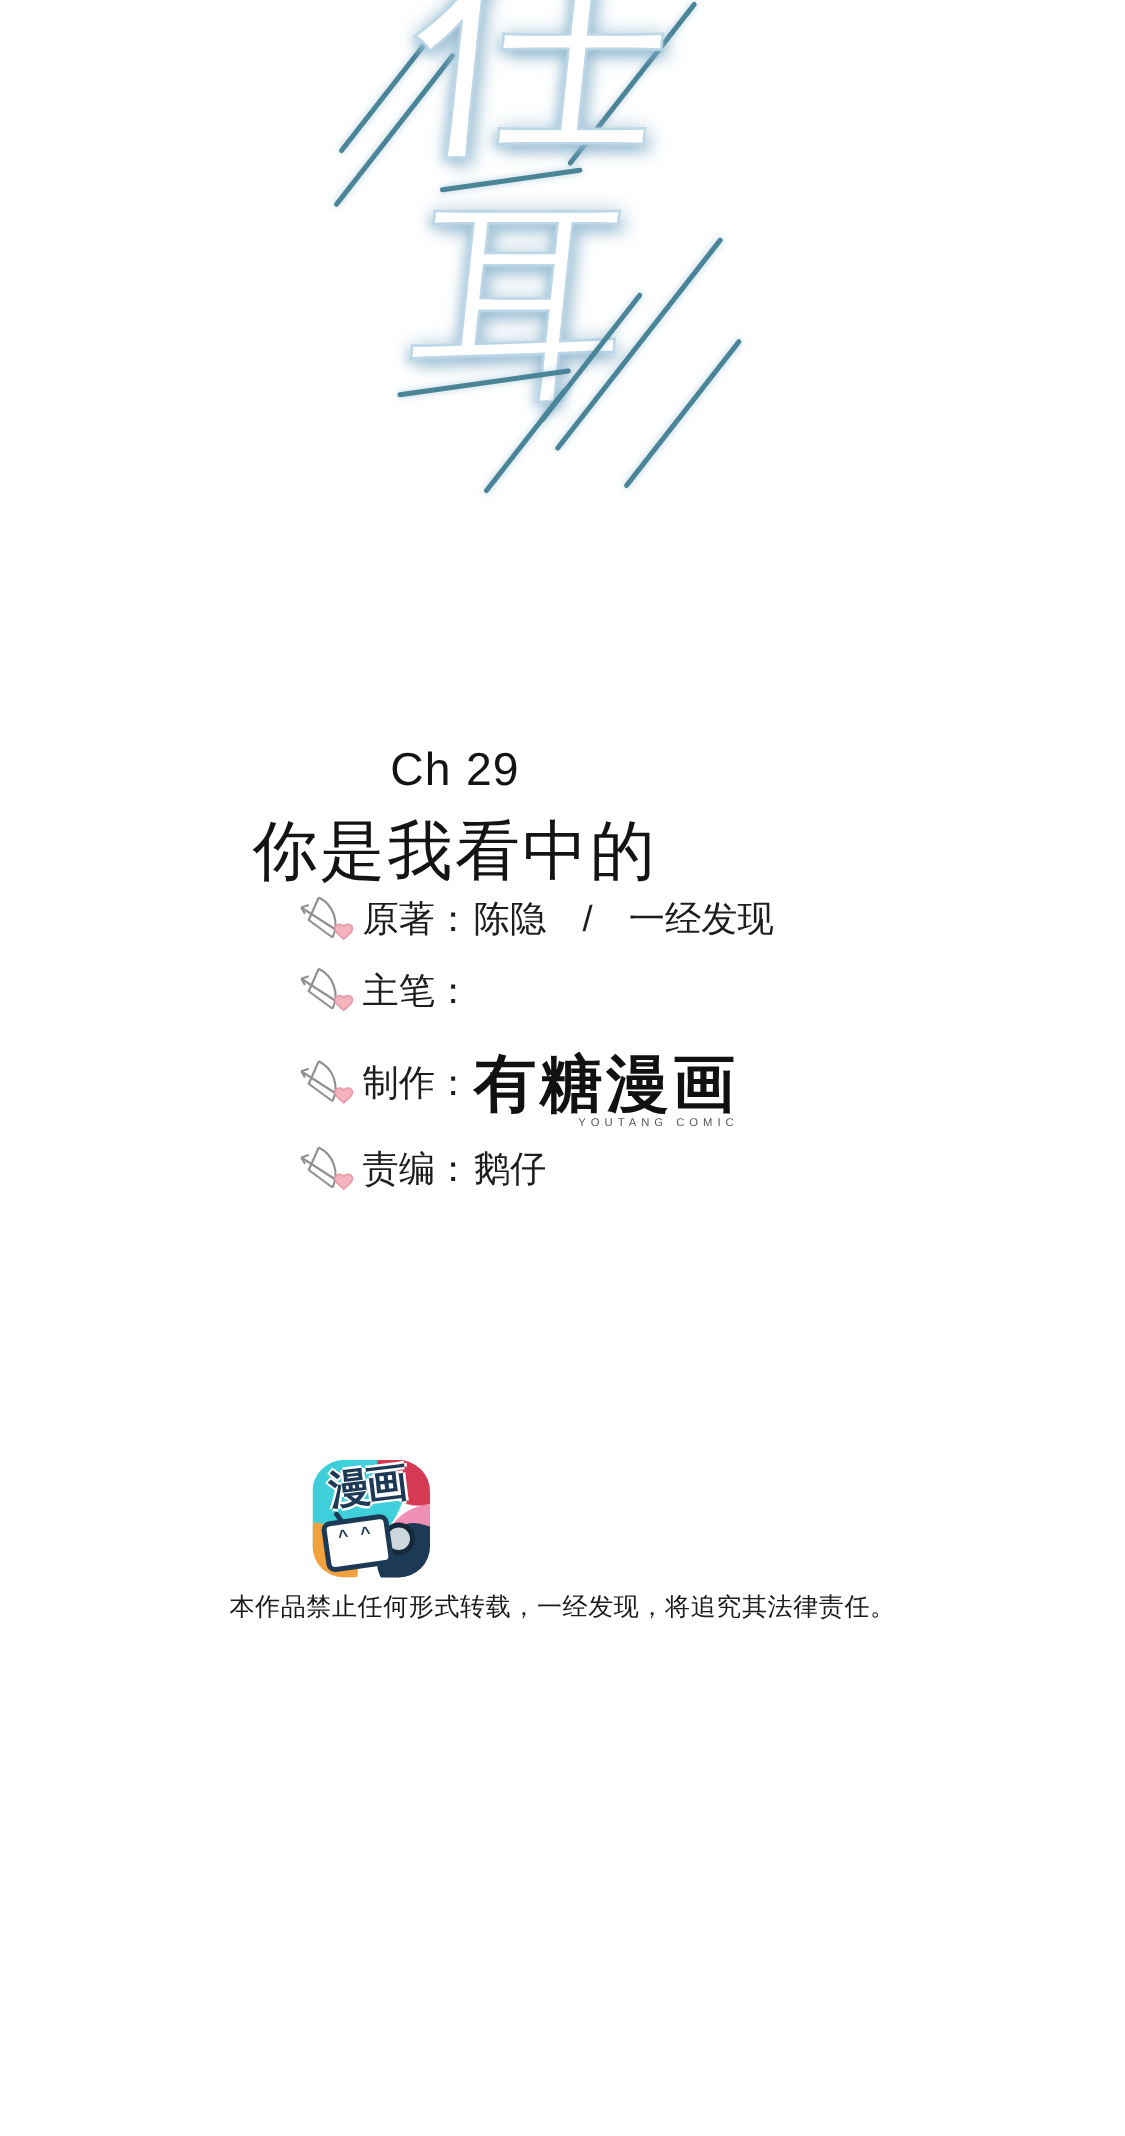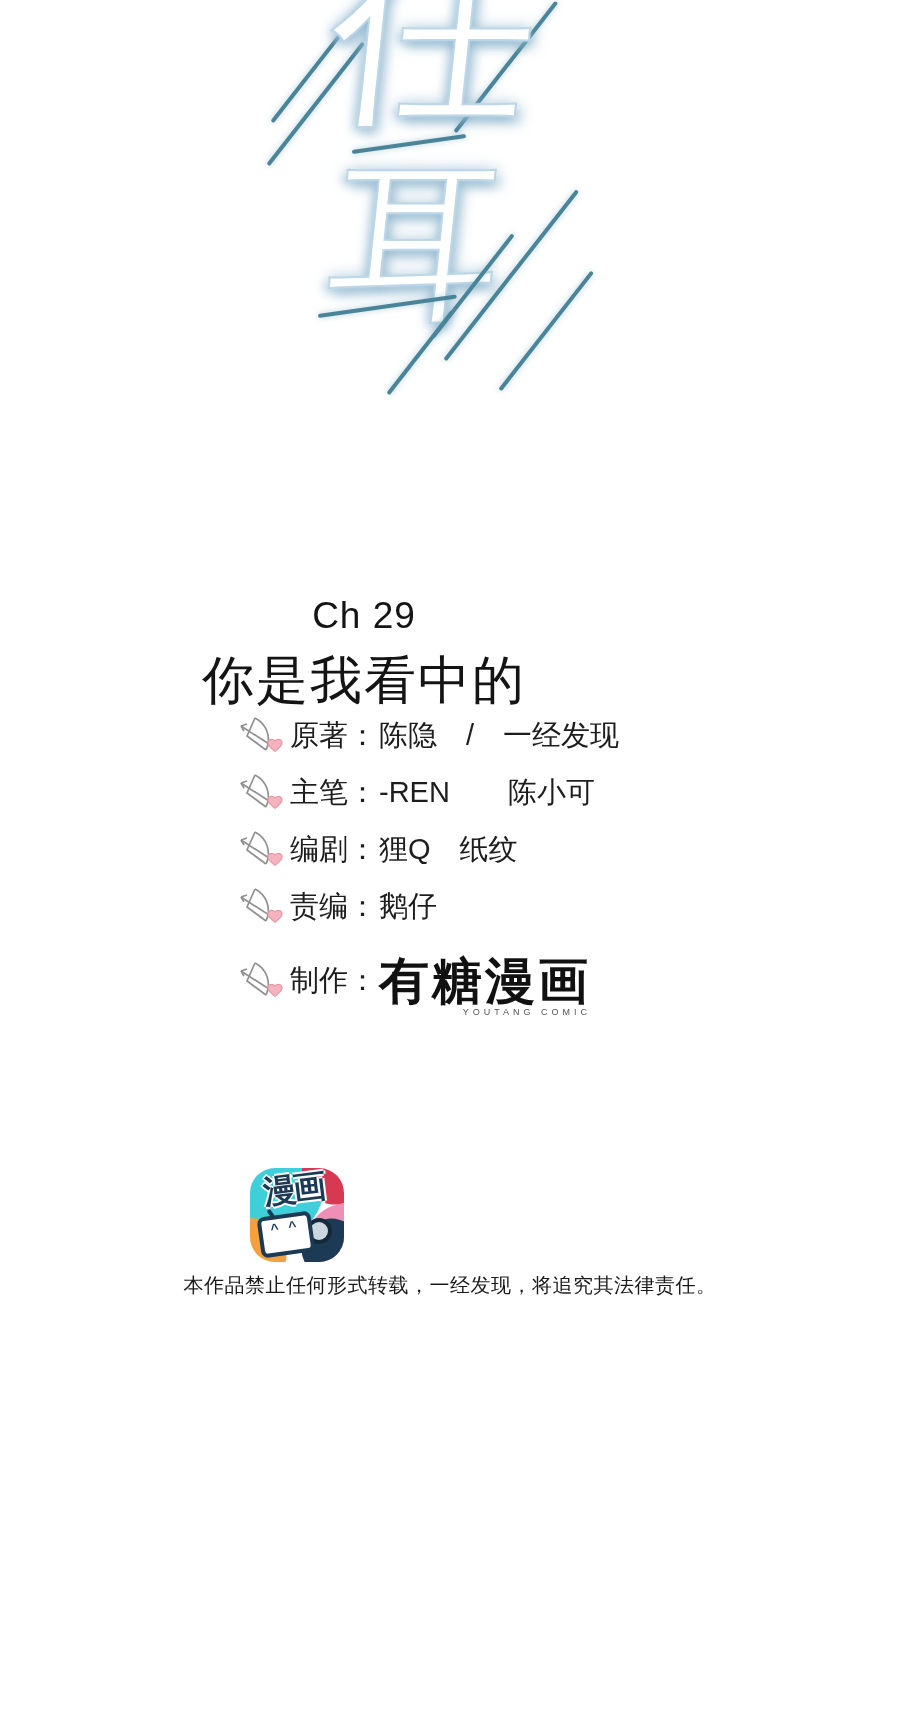--- a/index.html
+++ b/index.html
@@ -153,61 +153,49 @@
 
     <div class="credit-row">
       <svg class="bow-icon" viewBox="0 0 46 42" fill="none">
         <path d="M3 11 L31 29" stroke="#909090" stroke-width="1.7"></path>
         <path d="M3 11 l6 -2 M3 11 l3 5" stroke="#909090" stroke-width="1.7"></path>
         <path d="M17 3 L9 21 L28 35" stroke="#909090" stroke-width="1.7"></path>
         <path d="M17 3 A 24 24 0 0 1 28 35" stroke="#909090" stroke-width="1.7"></path>
         <path d="M37 26 c-2.5 -3 -7 -1.5 -7 2 c0 3.2 3.5 5 7 8.4 c3.5 -3.4 7 -5.2 7 -8.4 c0 -3.5 -4.5 -5 -7 -2 z" fill="#f5b3be" stroke="#e79aa8" stroke-width="1.2"></path>
       </svg>
       <span class="role">主笔：</span>
-      <span class="names">-REN　　陈小可</span>
-    </div>
-
-
-    <div class="credit-row">
-      <svg class="bow-icon" viewBox="0 0 46 42" fill="none">
-        <path d="M3 11 L31 29" stroke="#909090" stroke-width="1.7"></path>
-        <path d="M3 11 l6 -2 M3 11 l3 5" stroke="#909090" stroke-width="1.7"></path>
-        <path d="M17 3 L9 21 L28 35" stroke="#909090" stroke-width="1.7"></path>
-        <path d="M17 3 A 24 24 0 0 1 28 35" stroke="#909090" stroke-width="1.7"></path>
-        <path d="M37 26 c-2.5 -3 -7 -1.5 -7 2 c0 3.2 3.5 5 7 8.4 c3.5 -3.4 7 -5.2 7 -8.4 c0 -3.5 -4.5 -5 -7 -2 z" fill="#f5b3be" stroke="#e79aa8" stroke-width="1.2"></path>
-      </svg>
-      <span class="role">编剧：</span>
-      <span class="names">狸Q　纸纹</span>
-    </div>
-
-    <div class="credit-row">
-      <svg class="bow-icon" viewBox="0 0 46 42" fill="none">
-        <path d="M3 11 L31 29" stroke="#909090" stroke-width="1.7"></path>
-        <path d="M3 11 l6 -2 M3 11 l3 5" stroke="#909090" stroke-width="1.7"></path>
-        <path d="M17 3 L9 21 L28 35" stroke="#909090" stroke-width="1.7"></path>
-        <path d="M17 3 A 24 24 0 0 1 28 35" stroke="#909090" stroke-width="1.7"></path>
-        <path d="M37 26 c-2.5 -3 -7 -1.5 -7 2 c0 3.2 3.5 5 7 8.4 c3.5 -3.4 7 -5.2 7 -8.4 c0 -3.5 -4.5 -5 -7 -2 z" fill="#f5b3be" stroke="#e79aa8" stroke-width="1.2"></path>
-      </svg>
-      <span class="role">责编：</span>
-      <span class="names">鹅仔</span>
-    </div>
+    </div>
+
+
 
     <div class="credit-row row-studio">
       <svg class="bow-icon" viewBox="0 0 46 42" fill="none">
         <path d="M3 11 L31 29" stroke="#909090" stroke-width="1.7"></path>
         <path d="M3 11 l6 -2 M3 11 l3 5" stroke="#909090" stroke-width="1.7"></path>
         <path d="M17 3 L9 21 L28 35" stroke="#909090" stroke-width="1.7"></path>
         <path d="M17 3 A 24 24 0 0 1 28 35" stroke="#909090" stroke-width="1.7"></path>
         <path d="M37 26 c-2.5 -3 -7 -1.5 -7 2 c0 3.2 3.5 5 7 8.4 c3.5 -3.4 7 -5.2 7 -8.4 c0 -3.5 -4.5 -5 -7 -2 z" fill="#f5b3be" stroke="#e79aa8" stroke-width="1.2"></path>
       </svg>
       <span class="role">制作：</span>
       <span class="studio-logo">
         <span>有糖漫画</span>
         <span class="studio-caption">YOUTANG COMIC</span>
       </span>
+    </div>
+
+    <div class="credit-row">
+      <svg class="bow-icon" viewBox="0 0 46 42" fill="none">
+        <path d="M3 11 L31 29" stroke="#909090" stroke-width="1.7"></path>
+        <path d="M3 11 l6 -2 M3 11 l3 5" stroke="#909090" stroke-width="1.7"></path>
+        <path d="M17 3 L9 21 L28 35" stroke="#909090" stroke-width="1.7"></path>
+        <path d="M17 3 A 24 24 0 0 1 28 35" stroke="#909090" stroke-width="1.7"></path>
+        <path d="M37 26 c-2.5 -3 -7 -1.5 -7 2 c0 3.2 3.5 5 7 8.4 c3.5 -3.4 7 -5.2 7 -8.4 c0 -3.5 -4.5 -5 -7 -2 z" fill="#f5b3be" stroke="#e79aa8" stroke-width="1.2"></path>
+      </svg>
+      <span class="role">责编：</span>
+      <span class="names">鹅仔</span>
     </div>
 
   </div>
 
   <div class="publisher">
     <div class="bili-icon">
       <div class="bili-hand"></div>
       <div class="bili-lens"></div>
       <span class="bili-manhua">漫画</span>
       <div class="bili-tv">

